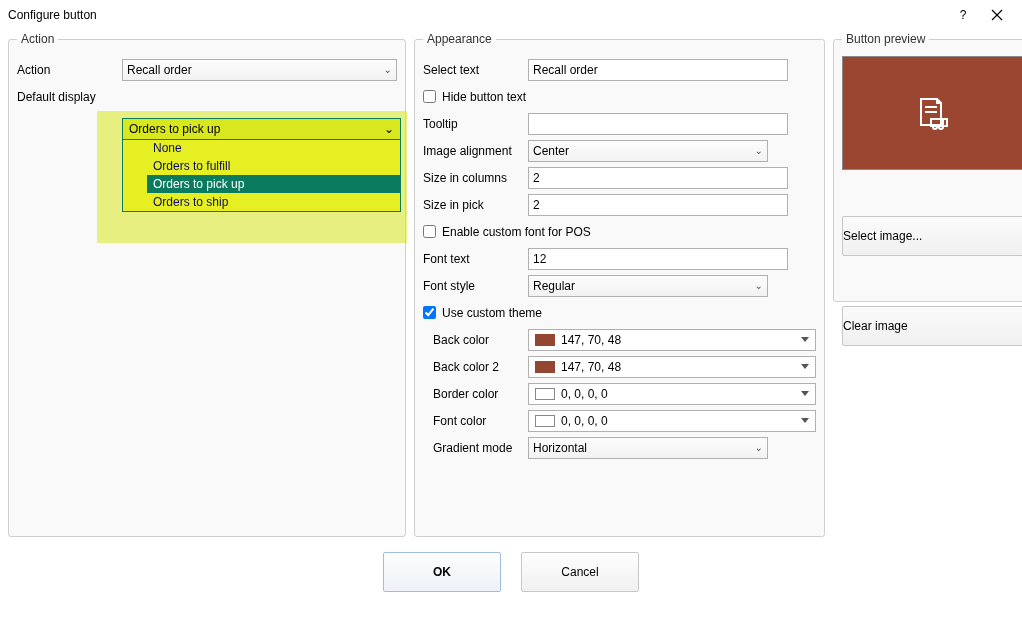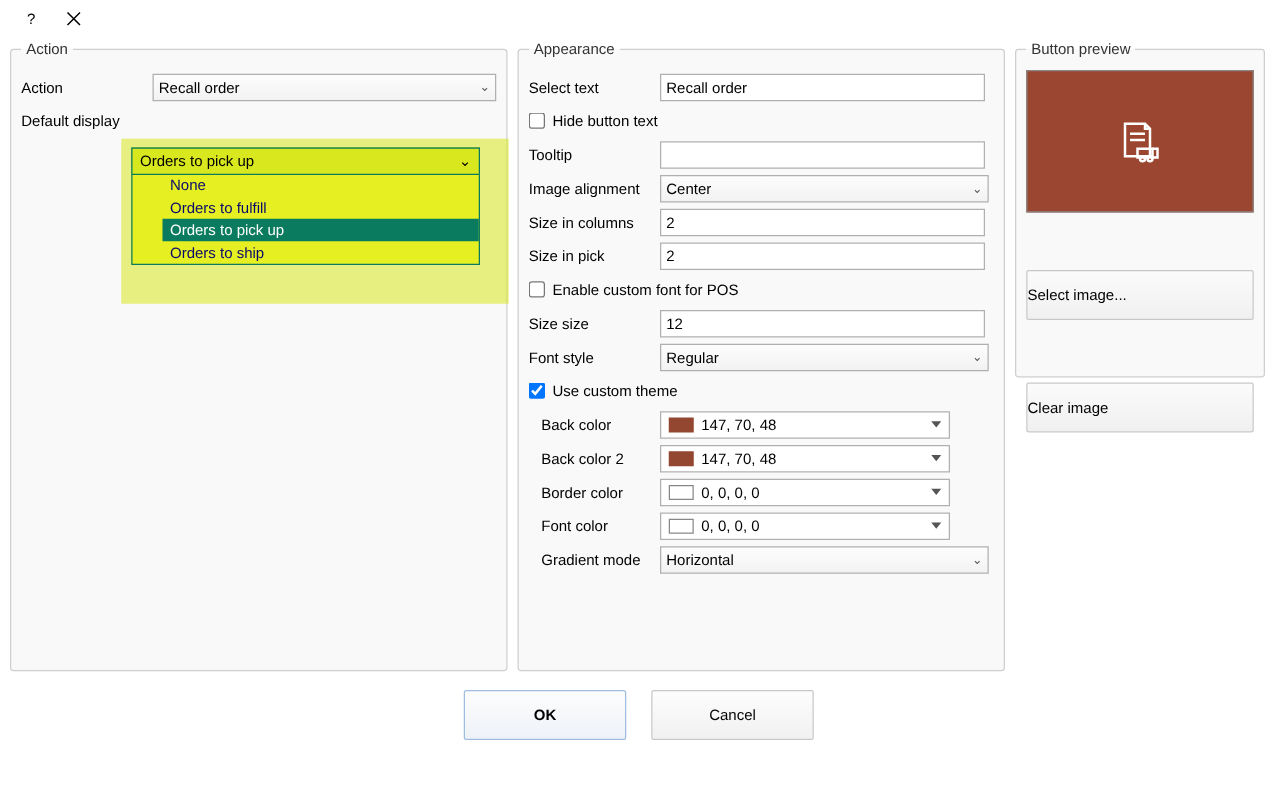--- a/index.html
+++ b/index.html
@@ -11,47 +11,48 @@
   fieldset { border: 1px solid #cfcfcf; border-radius: 3px; padding: 10px 8px 8px 8px; margin: 0; background: #f9f9f9; }
   fieldset > legend { padding: 0 4px; color: #333; }
   .col-action { width: 390px; height: 505px; position: relative; }
   .col-appearance { width: 390px; height: 505px; }
   .col-preview { width: 200px; display:flex; flex-direction:column; gap:10px;}
   .row { display: flex; align-items: center; height: 27px; margin-bottom: 0px; }
   .lbl { width: 105px; color: #000; }
   .lbl-indent { padding-left: 10px; }
   input[type=text].fld, .select { height: 22px; border: 1px solid #b0b0b0; background: #fff; padding: 0 4px; }
   .fld { width: 260px; }
-  .select { width: 263px; display: flex; align-items: center; justify-content: space-between; padding-right: 4px; background:linear-gradient(#fdfdfd,#f2f2f2);}
+  .select { width: 240px; display: flex; align-items: center; justify-content: space-between; padding-right: 4px; background:linear-gradient(#fdfdfd,#f2f2f2);}
   .select .chev { font-size: 10px; color: #555; }
   .select-a { width: 275px; }
   .chk { display: flex; align-items: center; gap: 6px; }
   .chk input { margin:0; }
   .colorbox { width: 20px; height: 12px; display:inline-block; margin-right:6px; vertical-align:middle;}
-  .colorfld { width: 232px; height:22px; border:1px solid #b0b0b0; background:#fff; display:flex; align-items:center; padding:0 6px; justify-content:space-between;}
+  .colorfld { width: 288px; height:22px; border:1px solid #b0b0b0; background:#fff; display:flex; align-items:center; padding:0 6px; justify-content:space-between;}
   .colorfld .cv { display:flex; align-items:center;}
-  .dropdown-pop { position:absolute; left:96px; top:72px; width:279px; border:1px solid #0a7b5f; background:#e6ef22; z-index:10;}
+  .dropdown-pop { position:absolute; left:113px; top:72px; width:279px; border:1px solid #0a7b5f; background:#e6ef22; z-index:10;}
   .dropdown-head { height:22px; border:1px solid #0a7b5f; background:#d9e81e; display:flex; align-items:center; justify-content:space-between; padding:0 6px; margin:-1px;}
   .dropdown-opts { }
   .opt { height:18px; display:flex; align-items:center; padding:0 6px; color:#0a0a6b;margin-left:24px;}
   .opt.sel { background:#0a7b5f; color:#fff;}
   .highlight-bg { position:absolute; left:88px; top:65px; width:310px; height:132px; background:#d9e81e; z-index:5; opacity:0.55;}
   .preview-box { height:270px;}
   .preview-btn { width:182px; height:114px; background:#9a4631; border:1px solid #888; display:flex; align-items:center; justify-content:center; margin:0 auto;}
   .preview-btn svg { stroke:#fff; }
   .side-btn { height:40px; border:1px solid #c7c7c7; background:linear-gradient(#fbfbfb,#f0f0f0); display:flex; align-items:center; justify-content:flex-start; border-radius:2px;margin-top:36px;}
   .footer { display:flex; gap:20px; justify-content:center; margin-top:15px;}
-  .footer .btn { width:130px; height:40px; border:1px solid #9fbde0; background:linear-gradient(#fdfdfd,#eef2f8); display:flex; align-items:center; justify-content:center; font-weight:600; border-radius:2px;}
+  .footer .btn { width:118px; height:40px; border:1px solid #9fbde0; background:linear-gradient(#fdfdfd,#eef2f8); display:flex; align-items:center; justify-content:center; font-weight:600; border-radius:2px;}
   .footer .btn.cancel { border-color:#c7c7c7; background:linear-gradient(#fdfdfd,#f1f1f1); font-weight:400;}
   .tri { width:0; height:0; border-left:4px solid transparent; border-right:4px solid transparent; border-top:5px solid #555; display:inline-block;}
 </style>
 </head>
 <body>
 
 <div class="titlebar">
+  <span class="title">Configure button</span>
   <div class="tb-btn">?</div>
   <div class="tb-btn">
     <svg width="12" height="12" viewBox="0 0 12 12">
         <path d="M1 1 L11 11 M11 1 L1 11" stroke="#000" stroke-width="1.2"></path>
       </svg>
   </div>
 </div>
 
 <div class="content">
 
@@ -112,21 +113,21 @@
     </div>
     <div class="row">
       <span class="lbl">Size in pick</span>
       <input type="text" class="fld" value="2" style="">
     </div>
     <div class="row chk">
       <input type="checkbox" style="">
       <span>Enable custom font for POS</span>
     </div>
     <div class="row">
-      <span class="lbl">Size size</span>
+      <span class="lbl">Font text</span>
       <input type="text" class="fld" value="12" style="">
     </div>
     <div class="row">
       <span class="lbl">Font style</span>
       <div class="select">
         <span>Regular</span>
         <span class="chev">⌄</span>
       </div>
     </div>
     <div class="row chk">

